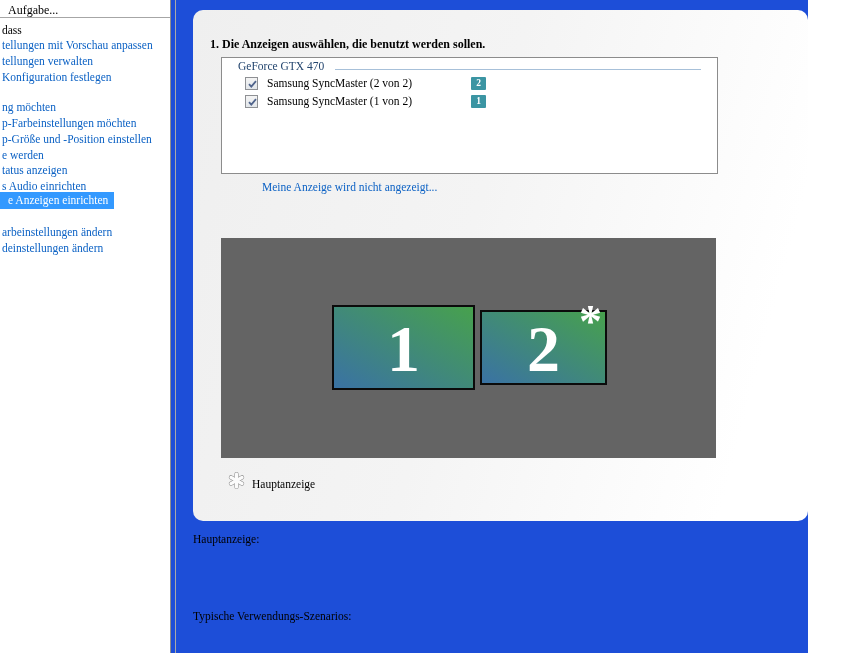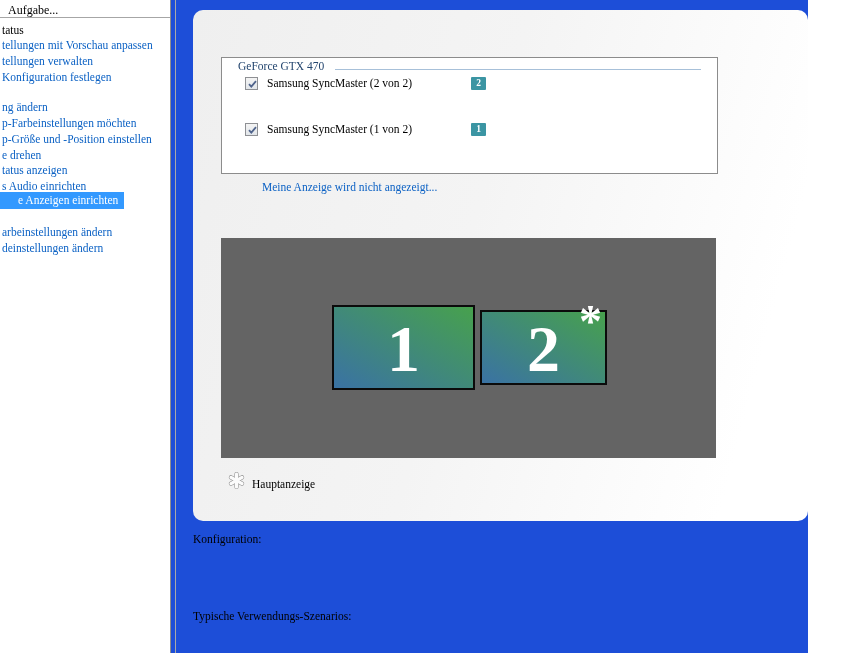--- a/index.html
+++ b/index.html
@@ -6,37 +6,37 @@
   .viewport{
     position:relative;width:808px;height:653px;overflow:hidden;
     font-family:Liberation Serif, serif;font-size:11.5px;color:#000;background:#1d4ed8;
   }
   
   .sidebar{position:absolute;left:0;top:0;width:170px;height:653px;background:#fff;}
   .sb-header{position:absolute;left:8px;top:3px;font-size:12px;color:#000;white-space:nowrap;}
   .sb-hr{position:absolute;left:0;top:17px;width:170px;height:1px;background:#a6a6a6;}
   .sb-cat{position:absolute;left:2px;white-space:nowrap;color:#000;}
   .sb-link{position:absolute;left:2px;white-space:nowrap;color:#0b61c4;text-decoration:none;cursor:pointer;}
-  .sb-link.selected{left:0;top:192px;background:#3399ff;color:#fff;padding:2px 6px 3px 18px;text-align:center;}
+  .sb-link.selected{left:0;top:192px;background:#3399ff;color:#fff;padding:2px 6px 3px 8px;text-align:center;}
   .sep1{position:absolute;left:170px;top:0;width:1px;height:653px;background:#8f8f8f;}
   .sep2{position:absolute;left:175px;top:0;width:1px;height:653px;background:#a8a8a8;}
   
   .panel{
     position:absolute;left:193px;top:10px;width:615px;height:511px;border-radius:10px;
     background:linear-gradient(105deg,#efefef 0%,#f4f4f4 45%,#ffffff 88%);
   }
   .h{position:absolute;font-size:12px;font-weight:bold;white-space:nowrap;color:#000;}
   .h1{left:17px;top:17px;}
   .h2{left:17px;top:204px;}
   .h .u{text-decoration:underline;}
   .listbox{position:absolute;left:28px;top:47px;width:495px;height:115px;background:#fff;border:1px solid #8c8c8c;}
   .gpu-title{position:absolute;left:16px;top:2px;color:#23456e;white-space:nowrap;}
   .gpu-line{position:absolute;left:113px;top:11px;width:366px;height:1px;background:#a7c0d9;}
   .disp-row{position:absolute;left:0;width:100%;height:14px;}
-  .row1{top:19px;} .row2{top:37px;margin-top:28px;}
+  .row1{top:19px;} .row2{top:37px;}
   .cb{
     position:absolute;left:23px;top:0;width:13px;height:13px;box-sizing:border-box;
     border:1px solid #8e9094;background:linear-gradient(#f4f4f4,#e2e6ea);cursor:pointer;
   }
   .cb svg{position:absolute;left:0;top:0;}
   .disp-label{position:absolute;left:45px;top:0;white-space:nowrap;color:#000;}
   .badge{
     position:absolute;left:249px;top:0;width:15px;height:13px;background:#3b95a3;
     color:#fff;font-size:9.5px;font-weight:bold;text-align:center;line-height:13px;border-radius:1px;
   }
@@ -64,42 +64,43 @@
 </style>
 </head>
 <body>
 
 <div class="viewport">
 
   <aside class="sidebar">
     <div class="sb-header">Aufgabe...</div>
     <div class="sb-hr"></div>
 
-    <div class="sb-cat" style="top:24px">tatus</div>
+    <div class="sb-cat" style="top:24px">dass</div>
 
     <a class="sb-link" style="top:39px">tellungen mit Vorschau anpassen</a>
     <a class="sb-link" style="top:55px">tellungen verwalten</a>
     <a class="sb-link" style="top:71px">Konfiguration festlegen</a>
 
-    <a class="sb-link" style="top:101px">ng ändern</a>
+    <a class="sb-link" style="top:101px">ng möchten</a>
     <a class="sb-link" style="top:117px">p-Farbeinstellungen möchten</a>
     <a class="sb-link" style="top:133px">p-Größe und -Position einstellen</a>
-    <a class="sb-link" style="top:149px">e drehen</a>
+    <a class="sb-link" style="top:149px">e werden</a>
     <a class="sb-link" style="top:164px">tatus anzeigen</a>
     <a class="sb-link" style="top:180px">s Audio einrichten</a>
     <a class="sb-link selected">e Anzeigen einrichten</a>
 
     <a class="sb-link" style="top:226px">arbeinstellungen ändern</a>
     <a class="sb-link" style="top:242px">deinstellungen ändern</a>
   </aside>
   <div class="sep1"></div>
   <div class="sep2"></div>
 
   <section class="panel">
 
+    <h2 class="h h1">1. Die Anzeigen auswählen, die benutzt werden sollen.</h2>
 
     <div class="listbox">
       <div class="gpu-title">GeForce GTX 470</div>
       <div class="gpu-line"></div>
 
       <div class="disp-row row1">
         <span class="cb">
           <svg width="13" height="13" viewBox="0 0 13 13">
             <path d="M3 6.2 L5.3 8.6 L10 3.2" stroke="#50648c" stroke-width="1.8" fill="none"></path>
           </svg>
@@ -142,16 +143,16 @@
         <g fill="#fbfbfb">
           <rect x="9.75" y="0.75" width="4.5" height="22.5" rx="2.2"></rect>
           <rect x="9.75" y="0.75" width="4.5" height="22.5" rx="2.2" transform="rotate(60 12 12)"></rect>
           <rect x="9.75" y="0.75" width="4.5" height="22.5" rx="2.2" transform="rotate(120 12 12)"></rect>
         </g>
       </svg>
       <span class="legend-label">Hauptanzeige</span>
     </div>
   </section>
 
-  <div class="txt desc-title">Konfiguration:</div>
+  <div class="txt desc-title">Hauptanzeige:</div>
   <div class="txt scen-title">Typische Verwendungs-Szenarios:</div>
 
 </div>
 
 </body></html>

